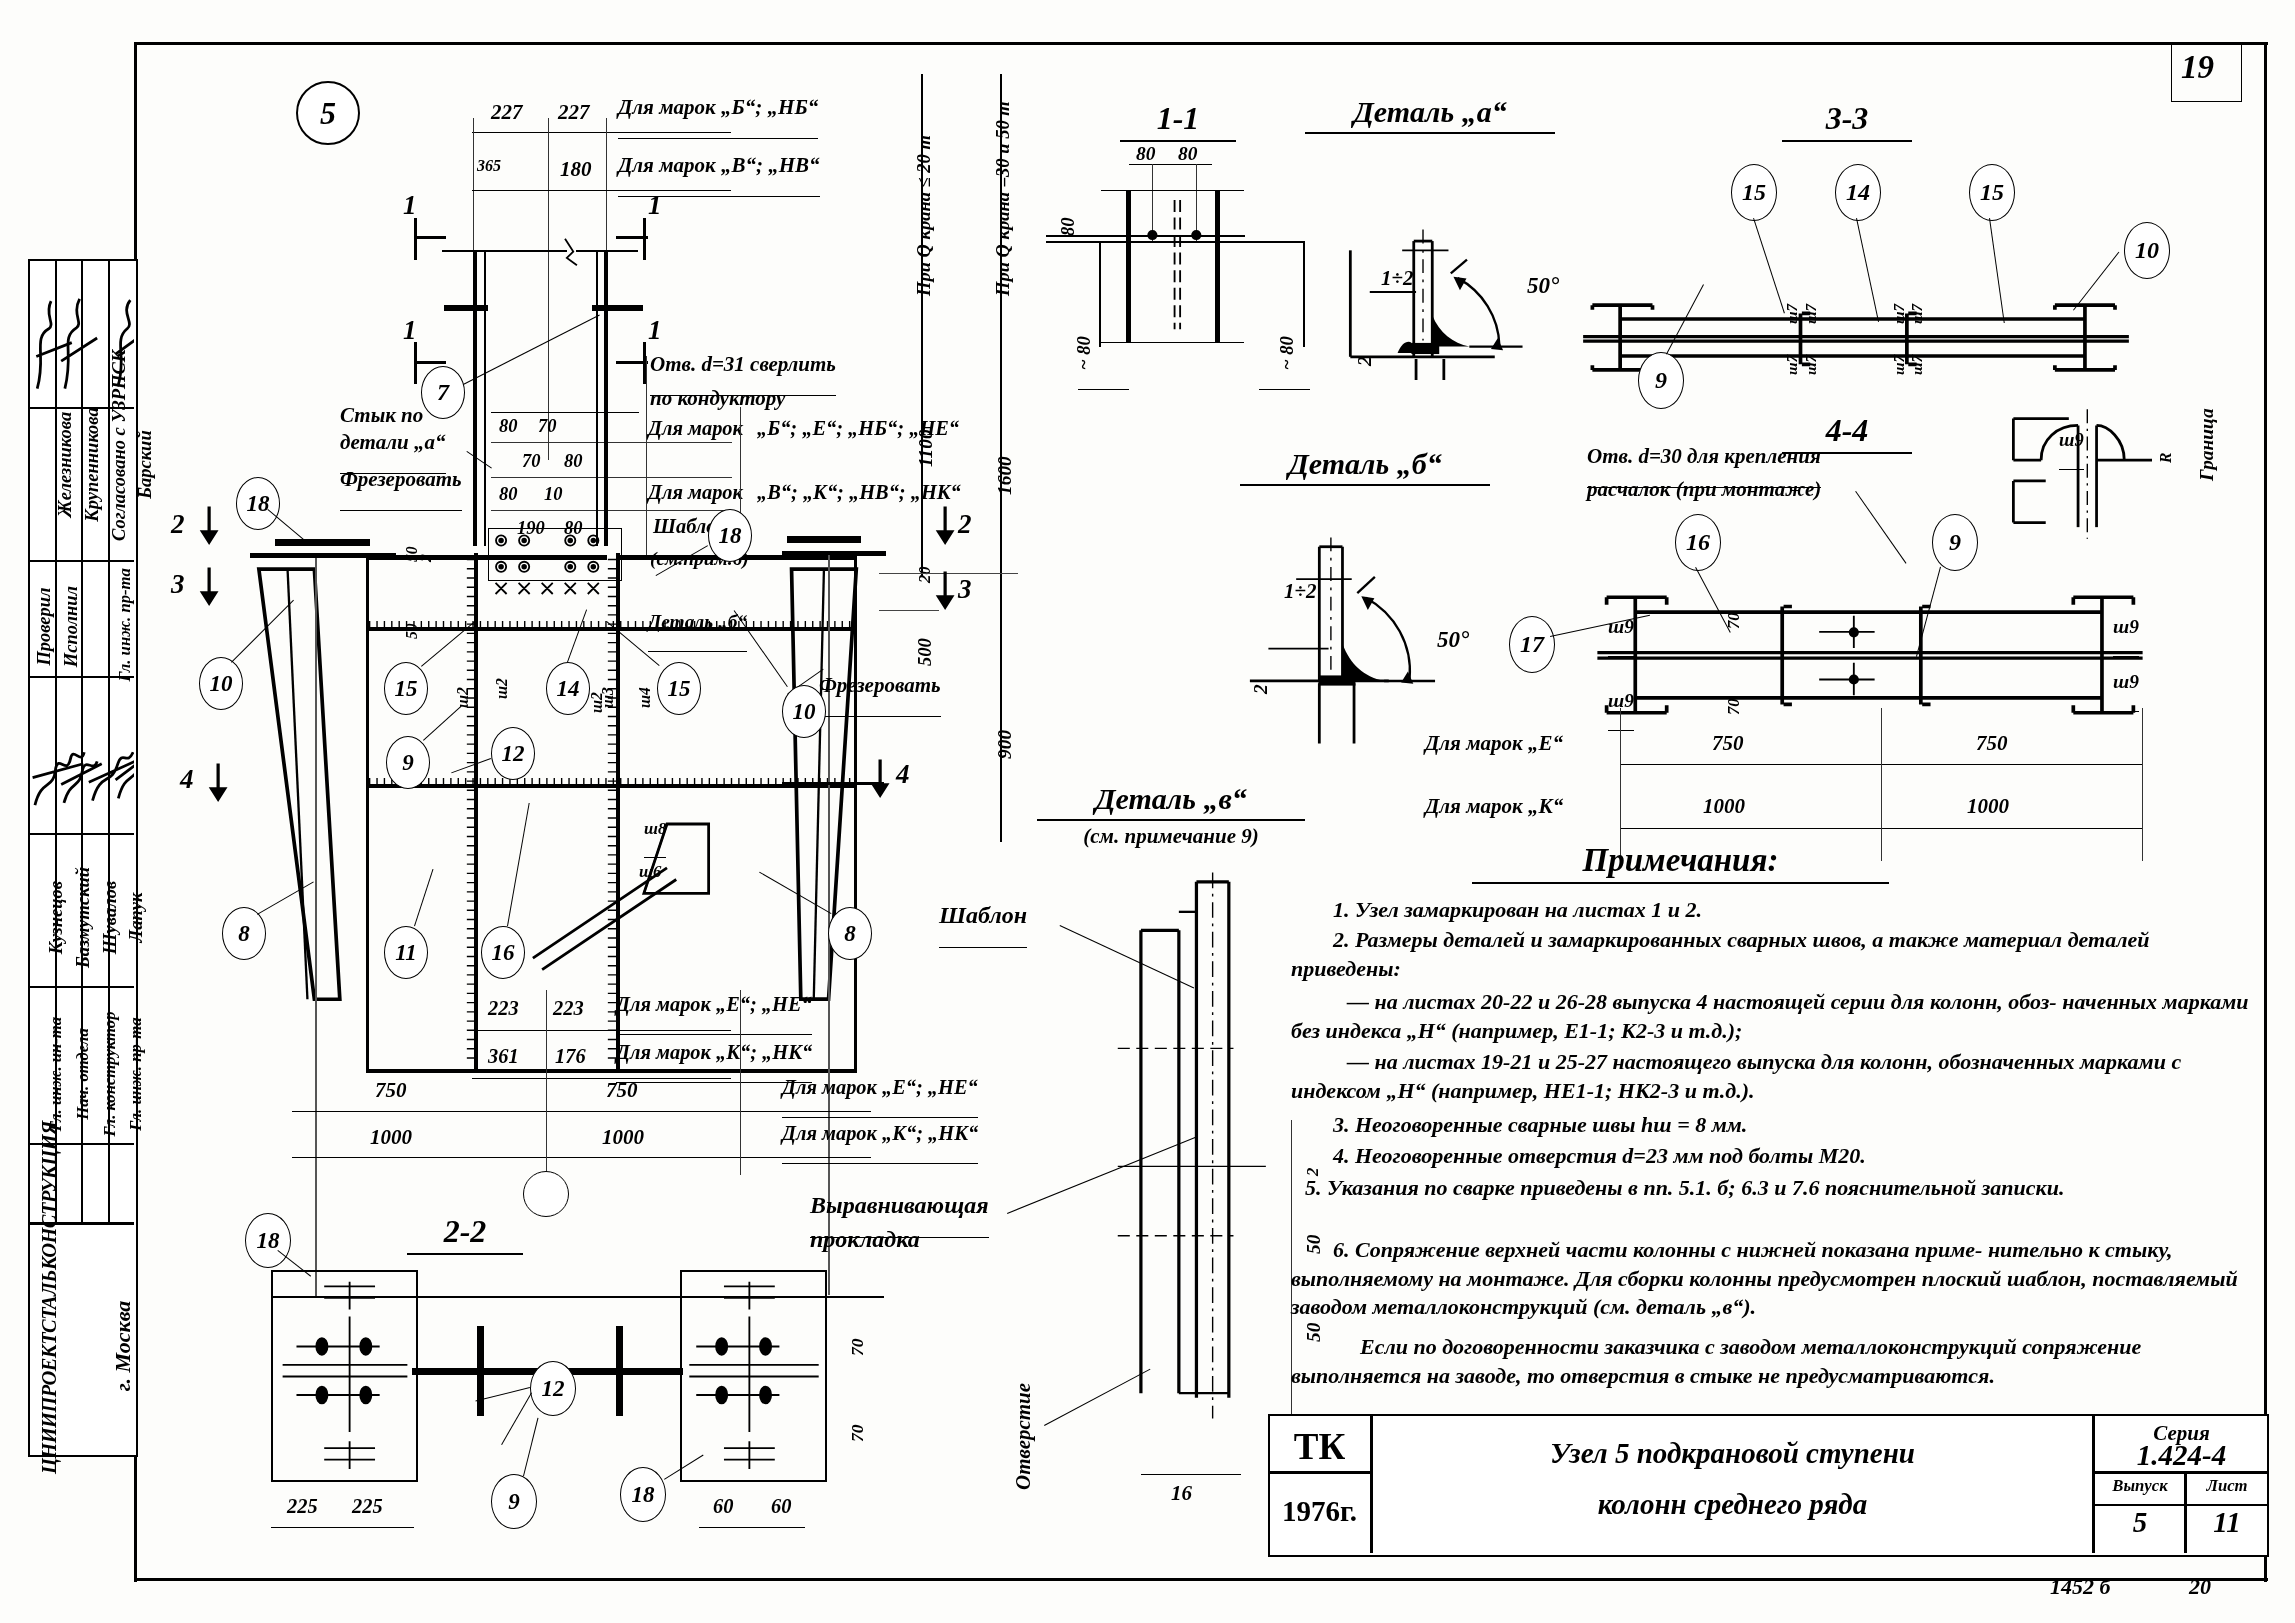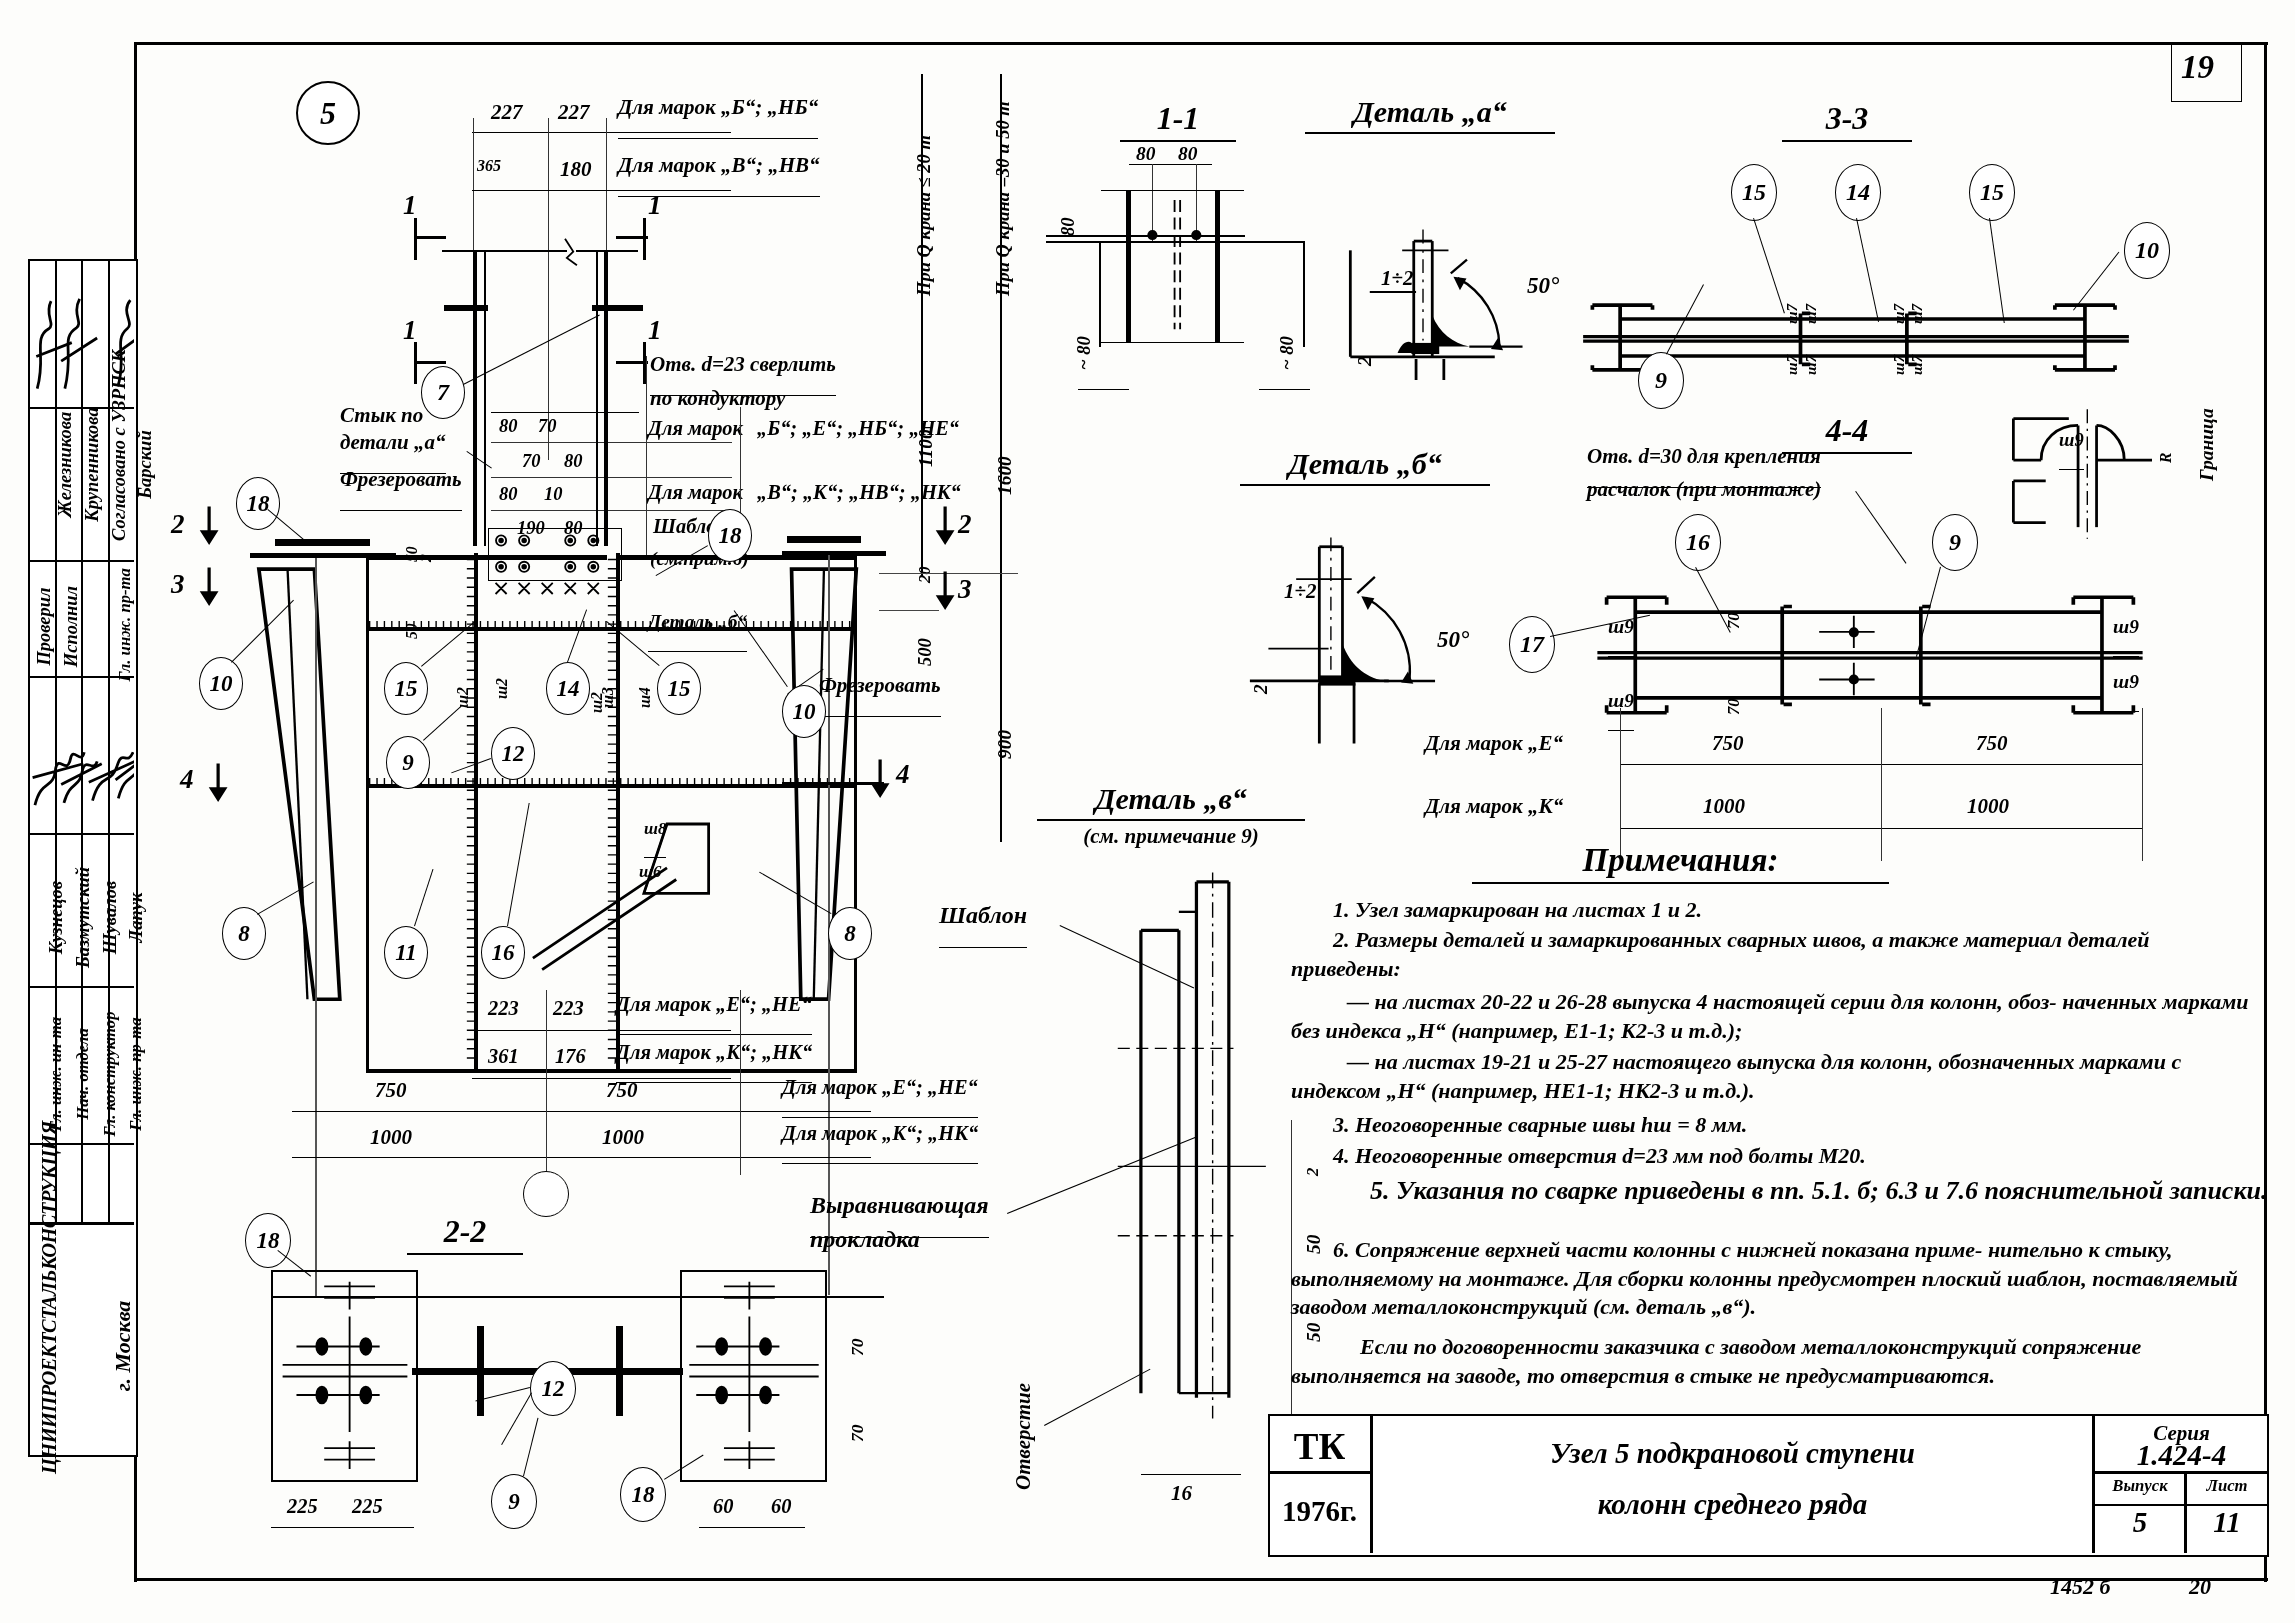--- a/index.html
+++ b/index.html
@@ -125,21 +125,21 @@
   <div class="txt" style="left:648px;top:190px;font-size:27px;">1</div>
   <div class="ln vl" style="left:643px;top:218px;height:42px;width:3.2px;"></div>
   <div class="ln hl" style="left:616px;top:236px;width:32px;height:2.8px;"></div>
   <div class="txt" style="left:403px;top:315px;font-size:27px;">1</div>
   <div class="ln vl" style="left:414px;top:342px;height:42px;width:3.2px;"></div>
   <div class="ln hl" style="left:414px;top:361px;width:32px;height:2.8px;"></div>
   <div class="txt" style="left:648px;top:315px;font-size:27px;">1</div>
   <div class="ln vl" style="left:643px;top:342px;height:42px;width:3.2px;"></div>
   <div class="ln hl" style="left:616px;top:361px;width:32px;height:2.8px;"></div>
 
-  <div class="txt und" style="left:650px;top:352px;font-size:21px;">Отв. d=23  сверлить</div>
+  <div class="txt und" style="left:650px;top:352px;font-size:21px;">Отв. d=31  сверлить</div>
   <div class="txt" style="left:650px;top:386px;font-size:21px;">по кондуктору</div>
 
   <div class="bal" style="left:421px;top:366px;width:42px;height:51px;font-size:24px;">7</div>
   <div class="lead" style="left:463px;top:384px;width:153px;transform:rotate(-27deg);"></div>
   <div class="txt" style="left:340px;top:403px;font-size:21px;">Стык по</div>
   <div class="txt und" style="left:340px;top:430px;font-size:21px;">детали „а“</div>
   <div class="txt und" style="left:340px;top:467px;font-size:21px;">Фрезеровать</div>
   <div class="lead" style="left:467px;top:451px;width:30px;transform:rotate(34deg);"></div>
 
   <div class="txt" style="left:499px;top:416px;font-size:18.5px;">80</div>
@@ -635,21 +635,21 @@
   <div class="txt rot90" style="left:2157px;top:463px;font-size:15.7px;">R</div>
 
   <div class="txt und2 ctr" style="left:1472px;top:842px;width:417px;font-size:33px;">Примечания:</div>
 
   <div class="note" style="left:1291px;top:896px;width:953px;font-size:22px;line-height:1.30;text-indent:42px;">1.  Узел замаркирован  на листах 1 и 2.</div>
   <div class="note" style="left:1291px;top:926px;width:967px;font-size:22px;line-height:1.30;text-indent:42px;">2.  Размеры деталей и замаркированных  сварных швов, а также  материал деталей  приведены:</div>
   <div class="note" style="left:1291px;top:988px;width:967px;font-size:22px;line-height:1.30;text-indent:56px;">— на листах 20-22 и 26-28 выпуска 4 настоящей серии для колонн, обоз- наченных  марками  без индекса „Н“ (например, Е1-1; К2-3 и т.д.);</div>
   <div class="note" style="left:1291px;top:1048px;width:967px;font-size:22px;line-height:1.30;text-indent:56px;">— на листах 19-21 и 25-27 настоящего выпуска для колонн, обозначенных марками  с индексом „Н“ (например, НЕ1-1; НК2-3 и т.д.).</div>
   <div class="note" style="left:1291px;top:1111px;width:967px;font-size:22px;line-height:1.30;text-indent:42px;">3.  Неоговоренные  сварные  швы  hш = 8 мм.</div>
   <div class="note" style="left:1291px;top:1142px;width:967px;font-size:22px;line-height:1.30;text-indent:42px;">4.  Неоговоренные  отверстия  d=23 мм под болты М20.</div>
-  <div class="note" style="left:1284px;top:1174px;width:967px;font-size:26px;line-height:1.30;text-indent:42px;padding-left:44px;">5.  Указания  по сварке  приведены  в пп. 5.1. б; 6.3 и 7.6 пояснительной записки.</div>
+  <div class="note" style="left:1219px;top:1174px;width:967px;font-size:22px;line-height:1.30;text-indent:42px;padding-left:44px;">5.  Указания  по сварке  приведены  в пп. 5.1. б; 6.3 и 7.6 пояснительной записки.</div>
   <div class="note" style="left:1291px;top:1236px;width:967px;font-size:22px;line-height:1.30;text-indent:42px;">6.  Сопряжение  верхней  части  колонны  с нижней показана приме- нительно к стыку, выполняемому на монтаже. Для сборки колонны предусмотрен  плоский  шаблон, поставляемый  заводом  металлоконструкций (см. деталь „в“).</div>
   <div class="note" style="left:1291px;top:1333px;width:967px;font-size:22px;line-height:1.30;text-indent:69px;">Если по договоренности заказчика  с заводом  металлоконструкций сопряжение  выполняется  на заводе, то отверстия  в стыке  не предусматриваются.</div>
 
   <div id="tb" style="left:1268px;top:1414px;width:997px;height:139px;"></div>
   <div class="ln vl" style="left:1370px;top:1414px;height:139px;width:2.8px;"></div>
   <div class="ln vl" style="left:2092px;top:1414px;height:139px;width:2.8px;"></div>
   <div class="ln vl" style="left:2184px;top:1472px;height:81px;width:2.8px;"></div>
   <div class="ln hl" style="left:1268px;top:1471px;width:105px;height:2.8px;"></div>
   <div class="ln hl" style="left:2092px;top:1471px;width:175px;height:2.8px;"></div>
   <div class="ln hl" style="left:2092px;top:1504px;width:175px;height:1.9px;"></div>

